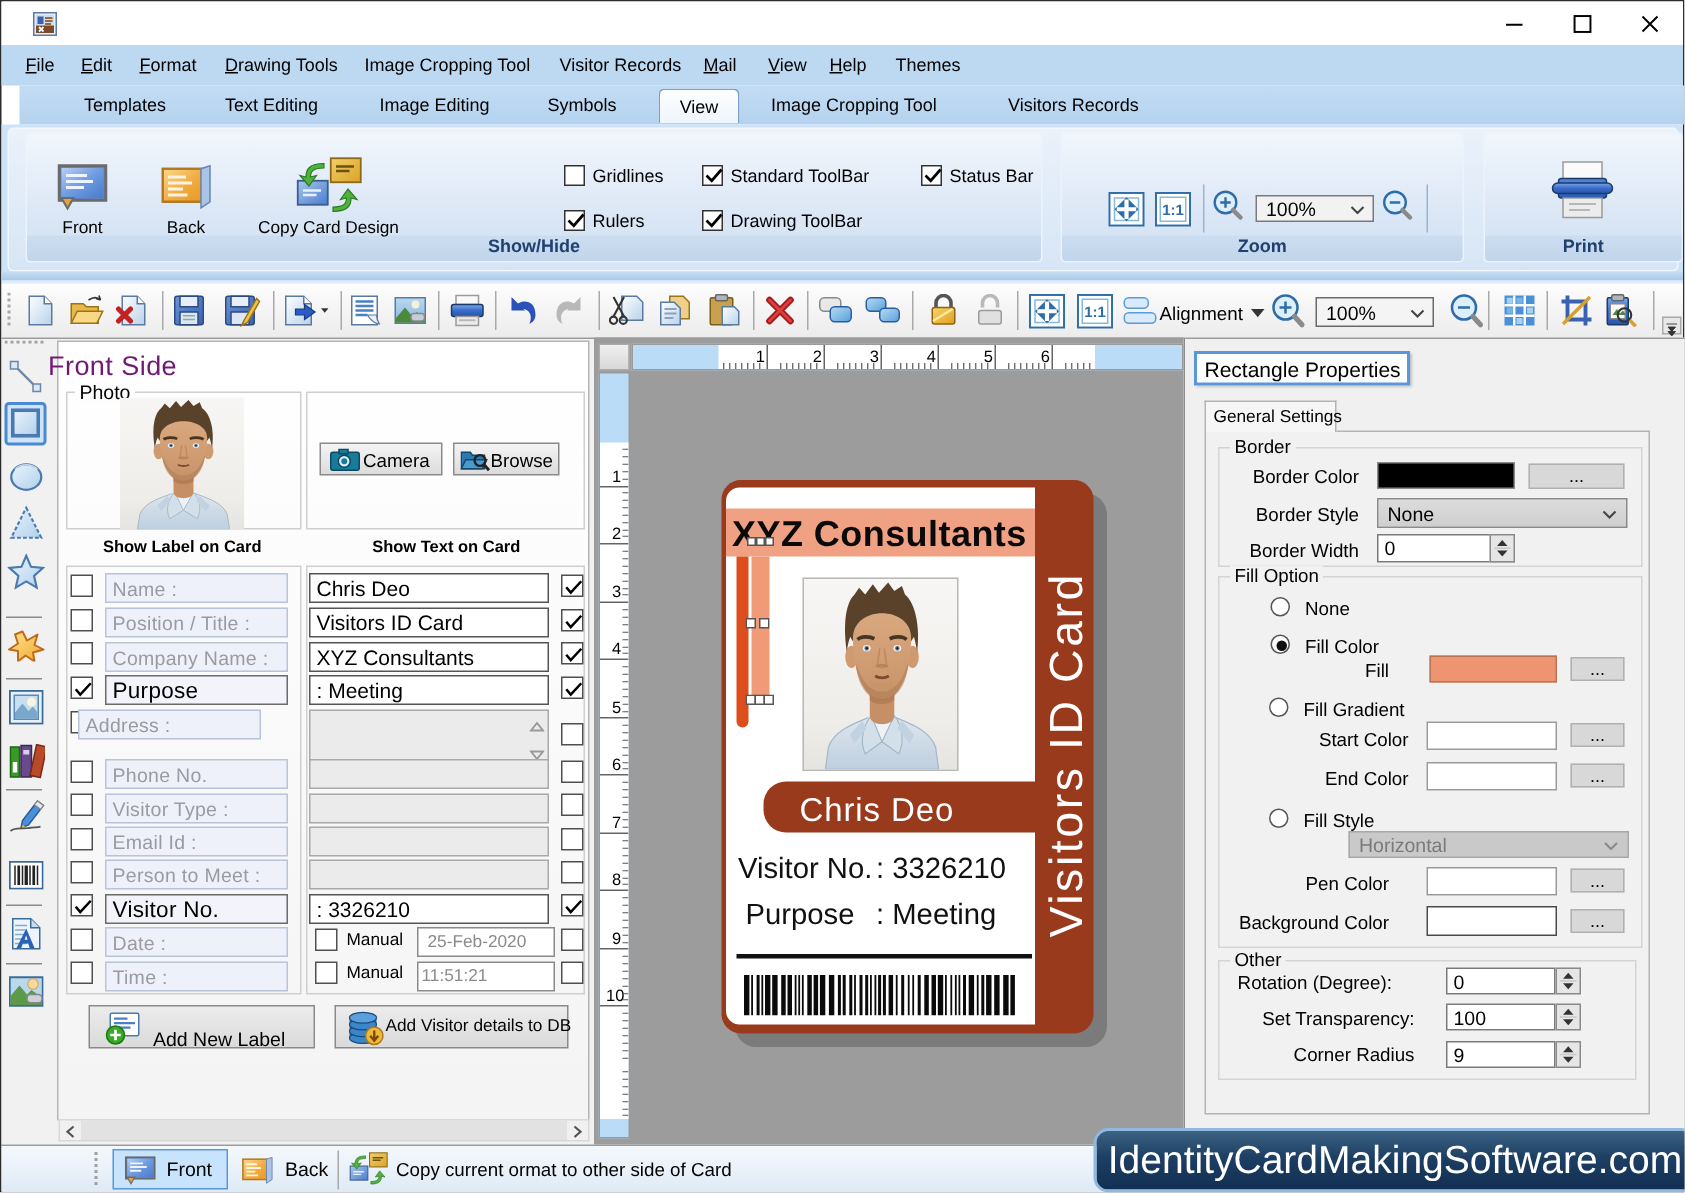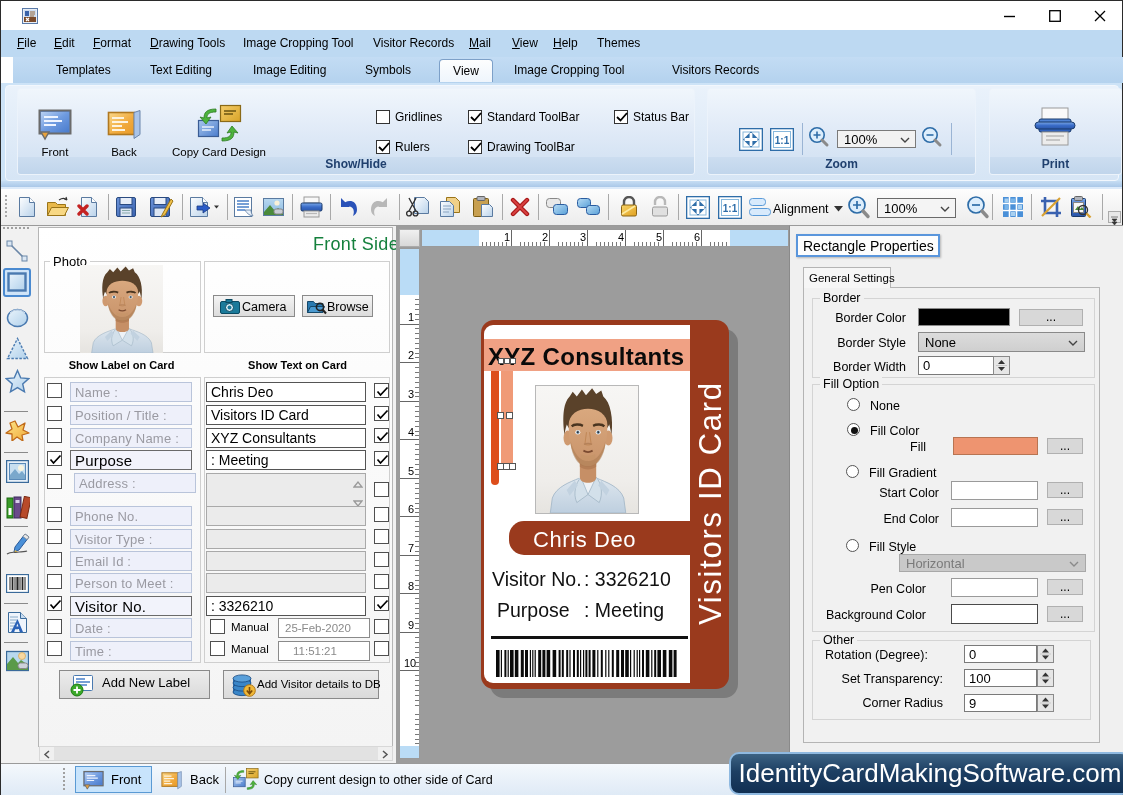--- a/index.html
+++ b/index.html
@@ -639,21 +639,21 @@
 
     <svg class="abs" style="left:5px;top:424px" width="23" height="22" viewBox="0 0 23 22">
       <rect x="0.5" y="1.5" width="22" height="19" fill="#b8d8ee" stroke="#3a6a9a" stroke-width="1.3"></rect>
       <circle cx="16" cy="6" r="3.5" fill="#f8d8a0" stroke="#d8a858" stroke-width="0.8"></circle>
       <path d="M1 14l6-7 5 6 3-3 7 5v5H1z" fill="#5a9a48"></path>
       <rect x="12" y="13" width="10" height="5.5" rx="2.5" fill="#ccd2da" stroke="#888"></rect>
     </svg>
   </div>
   <div class="abs" id="frontpanel">
     <div id="fpbox"></div>
-    <div class="abs" style="left:0;top:8px;width:367px;text-align:right;font-size:18px;color:#15803d;letter-spacing:0.3px">Front Side</div>
+    <div class="abs" style="left:0;top:8px;width:367px;text-align:left;font-size:18px;color:#701a75;letter-spacing:0.3px">Front Side</div>
     <div class="gbox" style="left:12px;top:35px;width:157px;height:92px"></div>
     <div class="gcap" style="left:18px;top:28px;background:linear-gradient(#fff,#fdfdfd);padding:0 3px">Photo</div>
 
     <svg class="abs" style="left:48px;top:39px" width="83" height="88" viewBox="0 0 83 88">
       <use href="#portrait"></use>
     </svg>
     <div class="gbox" style="left:172px;top:35px;width:186px;height:92px"></div>
 
     <div class="abs" style="left:181px;top:69px;width:82px;height:22px;background:linear-gradient(#f4f4f4,#dcdcdc);border:1px solid #8a8a8a">
       <svg class="abs" style="left:6px;top:3px" width="20" height="15" viewBox="0 0 20 15">
@@ -683,21 +683,21 @@
       <div class="lblbox" style="left:38px;top:156px">Name :</div>
     <div class="rowcb" style="left:15px;top:180px"></div>
       <div class="lblbox" style="left:38px;top:179px">Position / Title :</div>
     <div class="rowcb" style="left:15px;top:202px"></div>
       <div class="lblbox" style="left:38px;top:201.5px">Company Name :</div>
     <div class="rowcb" style="left:15px;top:225px"><svg width="15" height="15" viewBox="0 0 15 15">
           <path d="M2.5 7.5l3 3.5L12.5 3.5" stroke="#000" stroke-width="1.7" fill="none"></path>
         </svg></div>
     <div class="lblbox" style="left:38px;top:224px;background:#f2f3fb;border:1px solid #6a6a6a;color:#000;font-size:15px;padding-top:1px">Purpose</div>
     <div class="rowcb" style="left:15px;top:248px"></div>
-      <div class="lblbox" style="left:42px;top:246.5px">Address :</div>
+      <div class="lblbox" style="left:20px;top:246.5px">Address :</div>
     <div class="rowcb" style="left:15px;top:281px"></div>
       <div class="lblbox" style="left:38px;top:280px">Phone No.</div>
     <div class="rowcb" style="left:15px;top:303px"></div>
       <div class="lblbox" style="left:38px;top:302.5px">Visitor Type :</div>
     <div class="rowcb" style="left:15px;top:326px"></div>
       <div class="lblbox" style="left:38px;top:325px">Email Id :</div>
     <div class="rowcb" style="left:15px;top:348px"></div>
       <div class="lblbox" style="left:38px;top:347px">Person to Meet :</div>
     <div class="rowcb" style="left:15px;top:370px"><svg width="15" height="15" viewBox="0 0 15 15">
           <path d="M2.5 7.5l3 3.5L12.5 3.5" stroke="#000" stroke-width="1.7" fill="none"></path>
@@ -741,31 +741,31 @@
     <div class="txtbox" style="left:174px;top:369.5px">: 3326210</div>
     <div class="rowcb" style="left:342px;top:370px"><svg width="15" height="15" viewBox="0 0 15 15">
           <path d="M2.5 7.5l3 3.5L12.5 3.5" stroke="#000" stroke-width="1.7" fill="none"></path>
         </svg></div>
     <div class="rowcb" style="left:178px;top:393px"></div>
     <div class="abs" style="left:199px;top:395px;font-size:11.5px">Manual</div>
     <div class="abs" style="left:246px;top:392px;width:92px;height:20px;background:#fff;border:1px solid #8a8a8a;color:#8a8a8a;font-size:11.5px;padding:3px 0 0 6px">25-Feb-2020</div>
     <div class="rowcb" style="left:342px;top:393px"></div>
     <div class="rowcb" style="left:178px;top:415px"></div>
     <div class="abs" style="left:199px;top:417px;font-size:11.5px">Manual</div>
-    <div class="abs" style="left:246px;top:414.5px;width:92px;height:20px;background:#fff;border:1px solid #8a8a8a;color:#8a8a8a;font-size:11.5px;padding:3px 0 0 14px">11:51:21</div>
+    <div class="abs" style="left:246px;top:414.5px;width:92px;height:20px;background:#fff;border:1px solid #8a8a8a;color:#8a8a8a;font-size:11.5px;padding:3px 0 0 2px">11:51:21</div>
     <div class="rowcb" style="left:342px;top:415px"></div>
 
     <div class="abs" style="left:27px;top:444px;width:151px;height:29px;background:linear-gradient(#ececec,#dadada);border:1px solid #8a8a8a">
       <svg class="abs" style="left:10px;top:3px" width="24" height="23" viewBox="0 0 24 23">
         <rect x="3.5" y="1.5" width="19" height="15" rx="1" fill="#fff" stroke="#4a7ab0"></rect>
         <path d="M6 5h9M6 8h14M6 11h11" stroke="#4a80c8" stroke-width="1.5"></path>
         <circle cx="7" cy="16" r="6" fill="#3aa828" stroke="#1a7a10"></circle>
         <path d="M7 12.5v7M3.5 16h7" stroke="#fff" stroke-width="1.8"></path>
       </svg>
-      <span class="abs" style="left:42px;top:4px;font-size:13px">Add New Label</span>
+      <span class="abs" style="left:42px;top:14px;font-size:13px">Add New Label</span>
     </div>
     <div class="abs" style="left:191px;top:444px;width:156px;height:29px;background:linear-gradient(#ececec,#dadada);border:1px solid #8a8a8a">
       <svg class="abs" style="left:7px;top:2px" width="25" height="25" viewBox="0 0 25 25">
         <path d="M2 5v14c0 2 4 3.6 9 3.6s9-1.6 9-3.6V5z" fill="#2a6cb0"></path>
         <ellipse cx="11" cy="19" rx="9" ry="3.6" fill="#3a86c8" stroke="#1a4a80" stroke-width="0.8"></ellipse>
         <ellipse cx="11" cy="14.5" rx="9" ry="3.6" fill="#3a86c8" stroke="#1a4a80" stroke-width="0.8"></ellipse>
         <ellipse cx="11" cy="10" rx="9" ry="3.6" fill="#3a86c8" stroke="#1a4a80" stroke-width="0.8"></ellipse>
         <ellipse cx="11" cy="5.5" rx="9" ry="3.6" fill="#5aa0da" stroke="#1a4a80" stroke-width="0.8"></ellipse>
         <circle cx="18.5" cy="17.5" r="5.8" fill="#f0b838" stroke="#b07818"></circle>
         <path d="M18.5 14v6M15.8 17.5l2.7 3.2 2.7-3.2" fill="none" stroke="#7a4a08" stroke-width="1.6"></path>
@@ -1048,16 +1048,16 @@
     <div class="abs" style="left:189px;top:8px;font-size:13px">Back</div>
     <div class="abs" style="left:224px;top:3px;width:1px;height:26px;background:#a8a8a8"></div>
     <svg class="abs" style="left:231px;top:3px" width="27" height="26" viewBox="0 0 46 44">
       <rect x="24.5" y="2.5" width="20" height="16" fill="url(#gcc1)" stroke="#8a6a18" stroke-width="1.2"></rect>
       <path d="M28 8h12M28 11h9" stroke="#6b5410" stroke-width="1.6"></path>
       <rect x="2.5" y="17.5" width="20" height="16" fill="url(#gcc2)" stroke="#3a5c94" stroke-width="1.2"></rect>
       <path d="M6 24h12M6 27h9" stroke="#e8f0fc" stroke-width="1.6"></path>
       <path d="M20 6 C10 6 8 10 8 15 l-4 -1 6 7 5 -7 -4 1 c0 -4 2 -6 9 -6z" fill="#4db33c" stroke="#2e7a22" stroke-width="0.8"></path>
       <path d="M26 38 C36 38 38 34 38 29 l4 1 -6 -7 -5 7 4 -1 c0 4 -2 6 -9 6z" fill="#4db33c" stroke="#2e7a22" stroke-width="0.8"></path>
     </svg>
-    <div class="abs" style="left:263px;top:9px;font-size:12.5px">Copy current design to other side of Card</div>
+    <div class="abs" style="left:263px;top:9px;font-size:12.5px">Copy current ormat to other side of Card</div>
   </div>
   <div class="abs" id="watermark"><span>IdentityCardMakingSoftware.com</span></div>
 </div>
 
 </body></html>

